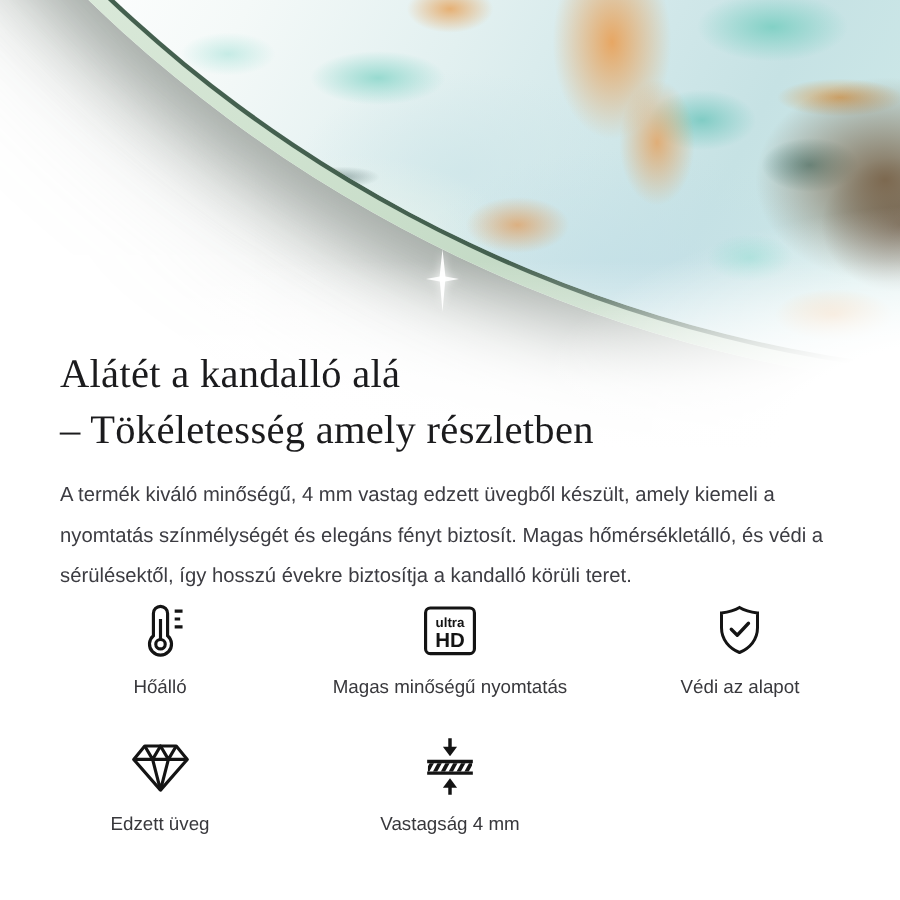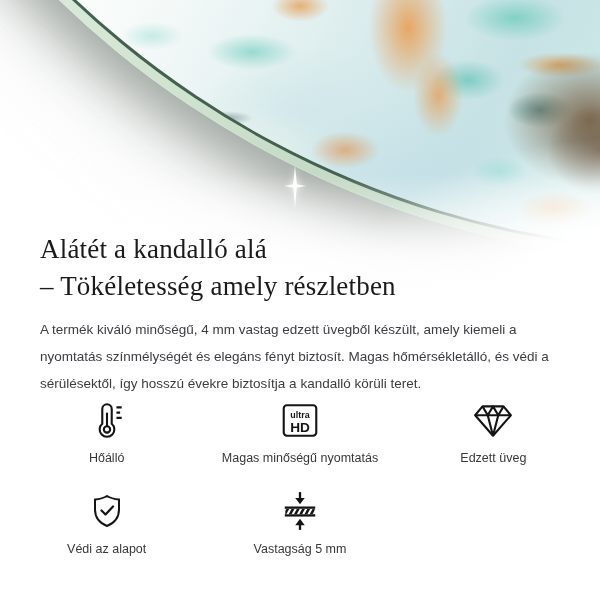--- a/index.html
+++ b/index.html
@@ -103,38 +103,38 @@
           <rect x="4.5" y="6" width="31" height="29" rx="3"></rect>
           <text x="20" y="18" text-anchor="middle" fill="#141414" stroke="none" font-family="Liberation Sans, sans-serif" font-weight="700" font-size="8.5">ultra</text>
           <text x="20" y="31" text-anchor="middle" fill="#141414" stroke="none" font-family="Liberation Sans, sans-serif" font-weight="700" font-size="13">HD</text>
         </svg>
       </div>
       <div class="label">Magas minőségű nyomtatás</div>
     </div>
 
     <div class="feature">
       <div class="icon-box">
+        <svg class="ic" width="40" height="40" viewBox="0 0 40 40">
+          <path d="M20 5 C17.5 6.5 13 8 8 8.6 V18.5 C8 26.5 13.2 32.2 20 35 C26.8 32.2 32 26.5 32 18.5 V8.6 C27 8 22.5 6.5 20 5 Z"></path>
+          <path d="M14.5 19.5 L18.5 23.5 L26 15.5" stroke-width="2.2" stroke-linecap="round" stroke-linejoin="round"></path>
+        </svg>
+      </div>
+      <div class="label">Védi az alapot</div>
+    </div>
+
+    <div class="feature">
+      <div class="icon-box">
         <svg class="ic" width="42" height="42" viewBox="0 0 40 40">
           <path d="M10 7 H30 L37 15.5 L20 35 L3 15.5 Z" stroke-linejoin="round"></path>
           <path d="M3 15.5 H37"></path>
           <path d="M10 7 L15 15.5 L20 7 L25 15.5 L30 7" stroke-linejoin="round"></path>
           <path d="M15 15.5 L20 35 M25 15.5 L20 35"></path>
         </svg>
       </div>
       <div class="label">Edzett üveg</div>
-    </div>
-
-    <div class="feature">
-      <div class="icon-box">
-        <svg class="ic" width="40" height="40" viewBox="0 0 40 40">
-          <path d="M20 5 C17.5 6.5 13 8 8 8.6 V18.5 C8 26.5 13.2 32.2 20 35 C26.8 32.2 32 26.5 32 18.5 V8.6 C27 8 22.5 6.5 20 5 Z"></path>
-          <path d="M14.5 19.5 L18.5 23.5 L26 15.5" stroke-width="2.2" stroke-linecap="round" stroke-linejoin="round"></path>
-        </svg>
-      </div>
-      <div class="label">Védi az alapot</div>
     </div>
 
 
     <div class="feature">
       <div class="icon-box">
         <svg width="42" height="42" viewBox="0 0 40 40">
           <g stroke="#141414" stroke-width="2.2">
             <line x1="5.5" y1="16.8" x2="34.5" y2="16.8"></line>
             <line x1="5.5" y1="24.2" x2="34.5" y2="24.2"></line>
             <line x1="20" y1="2" x2="20" y2="8"></line>
@@ -151,17 +151,17 @@
             <line x1="14" y1="26" x2="20" y2="15"></line>
             <line x1="19" y1="26" x2="25" y2="15"></line>
             <line x1="24" y1="26" x2="30" y2="15"></line>
             <line x1="29" y1="26" x2="35" y2="15"></line>
             <line x1="34" y1="26" x2="40" y2="15"></line>
           </g>
           <polygon points="15.5,7.5 24.5,7.5 20,13.5" fill="#141414"></polygon>
           <polygon points="15.5,33.5 24.5,33.5 20,27.5" fill="#141414"></polygon>
         </svg>
       </div>
-      <div class="label">Vastagság 5 mm</div>
+      <div class="label">Vastagság 4 mm</div>
     </div>
 
   </div>
 </div>
 
 </body></html>

